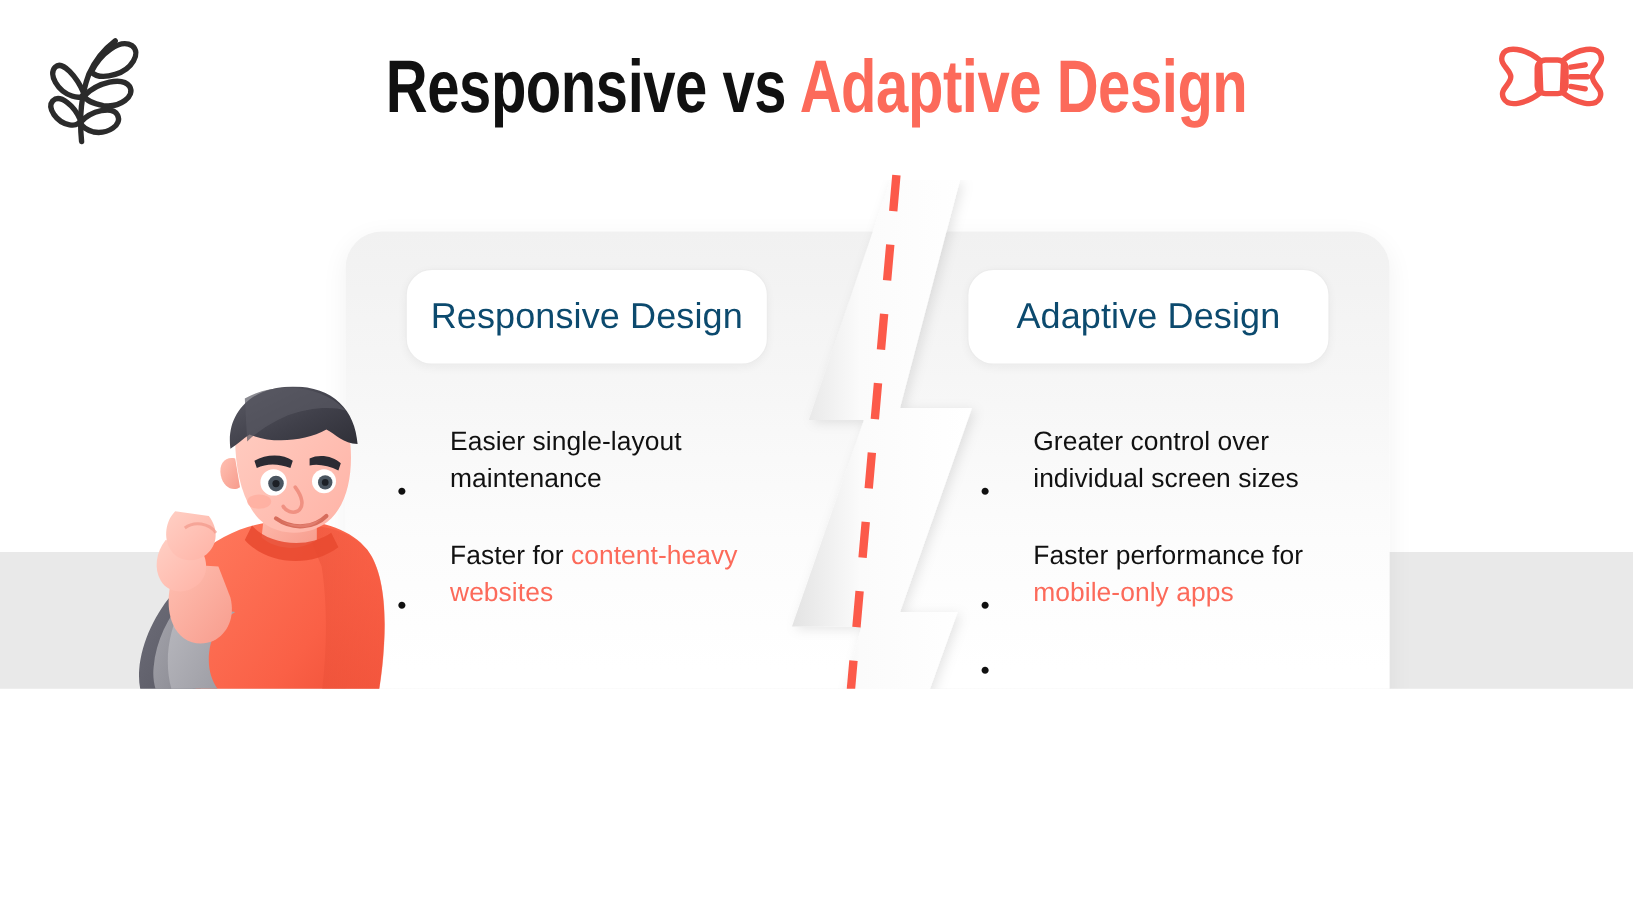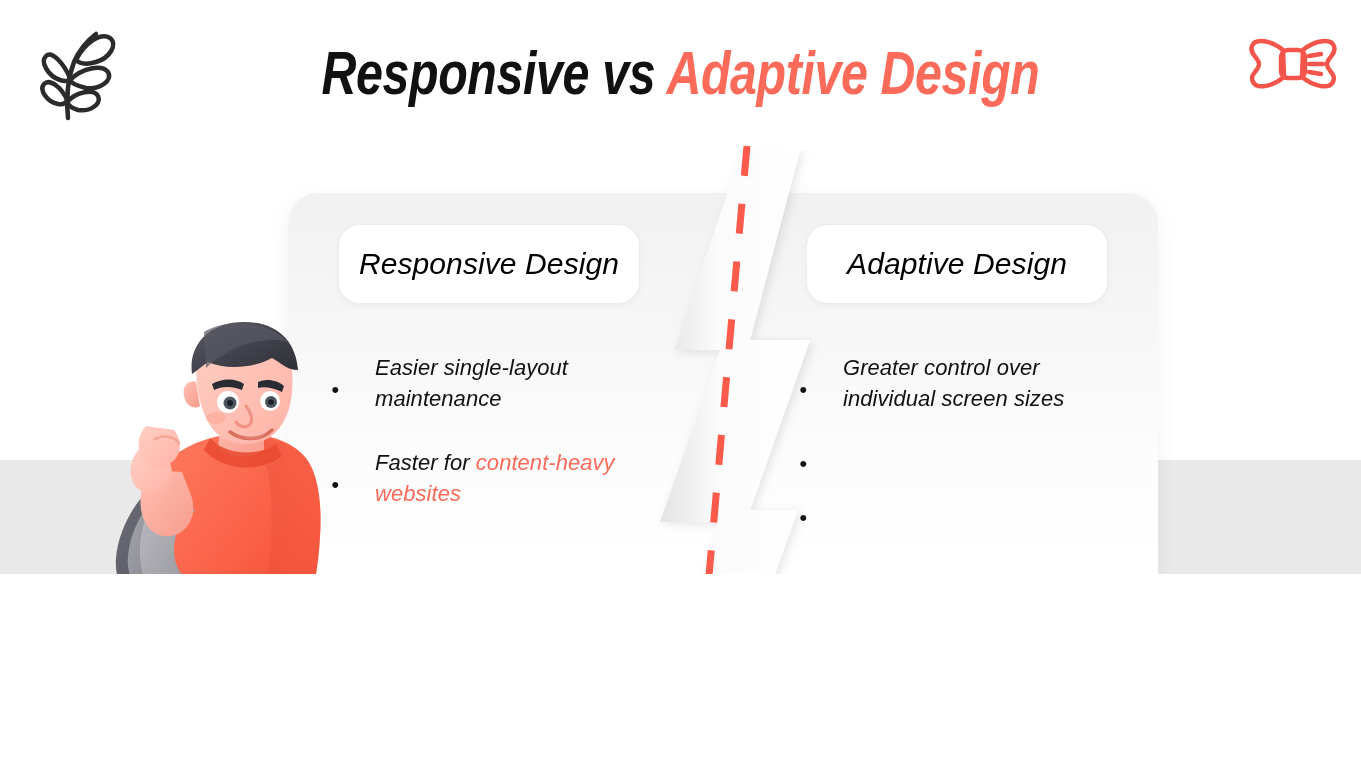--- a/index.html
+++ b/index.html
@@ -13,21 +13,20 @@
     font-family: "Liberation Sans", sans-serif;
     background: #ffffff;
   }
 
   #slide {
     position: relative;
     width: 1361px;
     height: 574px;
     background: #ffffff;
     overflow: hidden;
-    font-style: italic;
   }
 
   
   .bg-band {
     position: absolute;
     left: 0;
     top: 460px;
     width: 1361px;
     height: 306px;
     background: #e9e9e9;
@@ -91,39 +90,39 @@
   .col-head {
     position: absolute;
     height: 78px;
     border-radius: 22px;
     background: #ffffff;
     border: 1px solid #ececec;
     box-shadow: 0 2px 7px rgba(0,0,0,0.045);
     display: flex;
     align-items: center;
     justify-content: center;
-    color: #000000;
+    color: #0c4a6e;
     font-size: 30px;
     font-weight: 400;
     letter-spacing: 0.1px;
   }
   .col-head.left  { left: 338px; top: 224px; width: 300px; }
   .col-head.right { left: 806px; top: 224px; width: 300px; }
 
   
   .bullets {
     position: absolute;
     top: 352px;
   }
   .bullets.left  { left: 330px; width: 300px; }
-  .bullets.right { left: 798px; width: 300px; }
+  .bullets.right { left: 816px; width: 300px; }
 
   .bullet {
     display: flex;
-    align-items: center;
+    align-items: flex-end;
     margin-bottom: 33px;
   }
   .bullet .dot {
     width: 10px;
     min-width: 10px;
     margin-top: 13px;
     margin-right: 35px;
     color: #101010;
     font-size: 22px;
     line-height: 8px;
@@ -210,20 +209,21 @@
     </div>
   </div>
 
   <div class="bullets right">
     <div class="bullet">
       <span class="dot"></span>
       <span class="btext"><span>Greater control over individual screen sizes</span><span class="accent"></span></span>
     </div>
     <div class="bullet">
       <span class="dot"></span>
+      <span class="btext"><span>Faster performance for </span><span class="accent">mobile-only apps</span></span>
     </div>
     <div class="bullet">
       <span class="dot"></span>
     </div>
   </div>
 
   <div class="character">
     <svg width="320" height="444" viewBox="0 0 320 444" xmlns="http://www.w3.org/2000/svg">
       <defs>
         <linearGradient id="skin" x1="0" y1="0" x2="1" y2="1">

